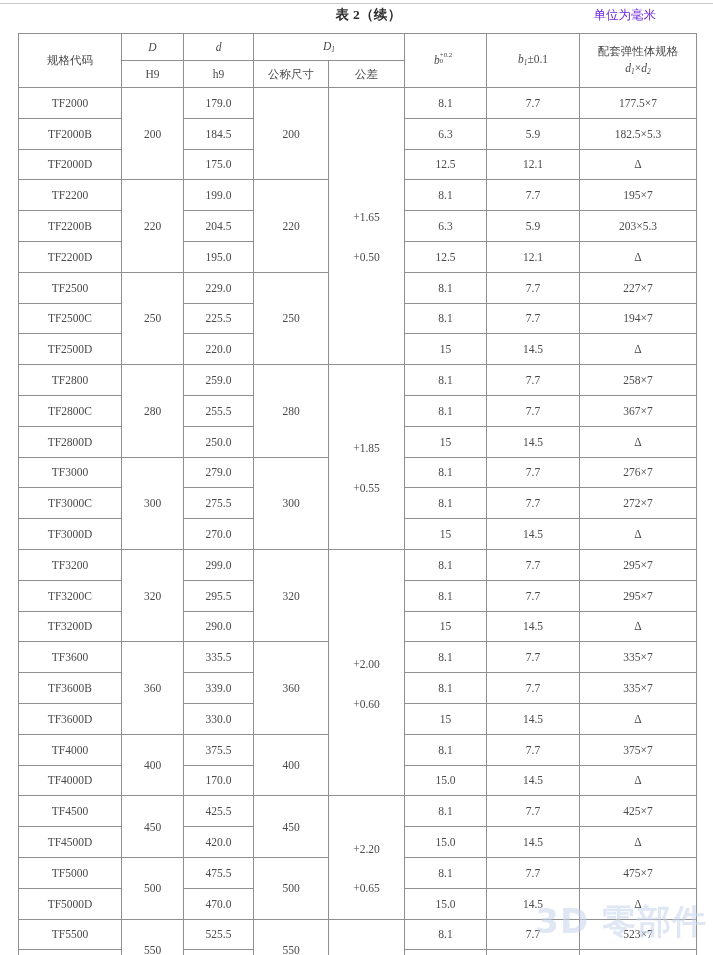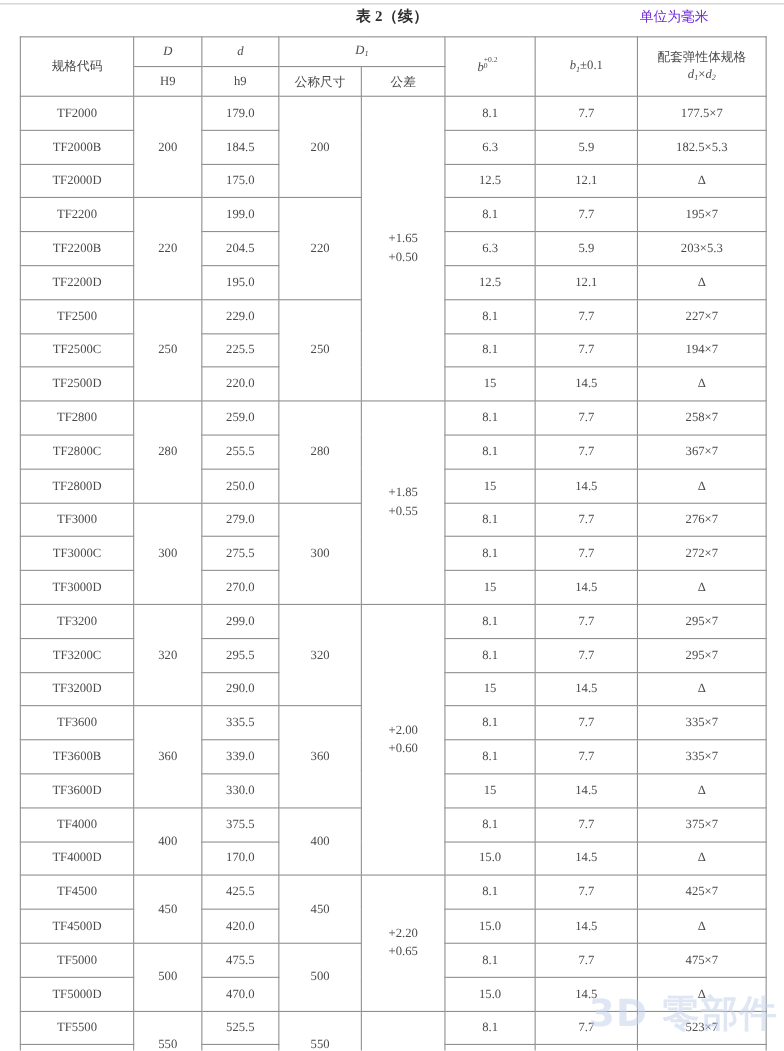--- a/index.html
+++ b/index.html
@@ -23,21 +23,21 @@
     top: 3px;
     left: 0;
     width: 713px;
     height: 1px;
     background: #c9c9c9;
   }
 
   .caption-row {
     position: absolute;
     top: 6px;
-    left: 0;
+    left: 12px;
     width: 652px;
     height: 22px;
     font-family: Liberation Serif, serif;
   }
   .table-caption {
     position: absolute;
     left: 0;
     top: 0;
     width: 713px;
     text-align: center;
@@ -127,21 +127,21 @@
   }
   .two-line .l2 { font-size: 11.5px; }
 
   tbody td {
     height: 29.8px;
     font-size: 11.8px;
     color: #4d4d4d;
   }
   td.code-cell { font-size: 12px; color: #3d3d3d; }
   td.tol-cell { font-size: 11.5px; line-height: 1.45; color: #4d4d4d; }
-  td.tol-cell .t1, td.tol-cell .t2 { display: block; white-space: nowrap; }
+  td.tol-cell .t1, td.tol-cell .t2 { display: block; white-space: nowrap; margin-top: 23px; }
   .delta { font-size: 12.5px; }
 
   
   tr.group-start > td { border-top: 1.3px solid #7a7a7a; }
 
   
   .watermark {
     position: absolute;
     right: 6px;
     bottom: 28px;

